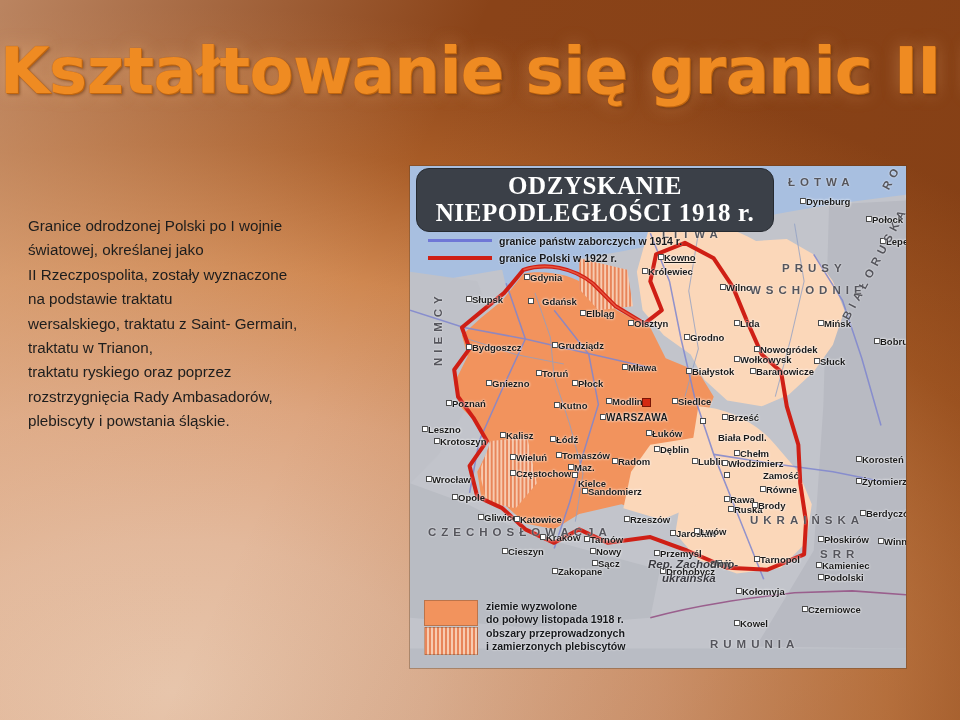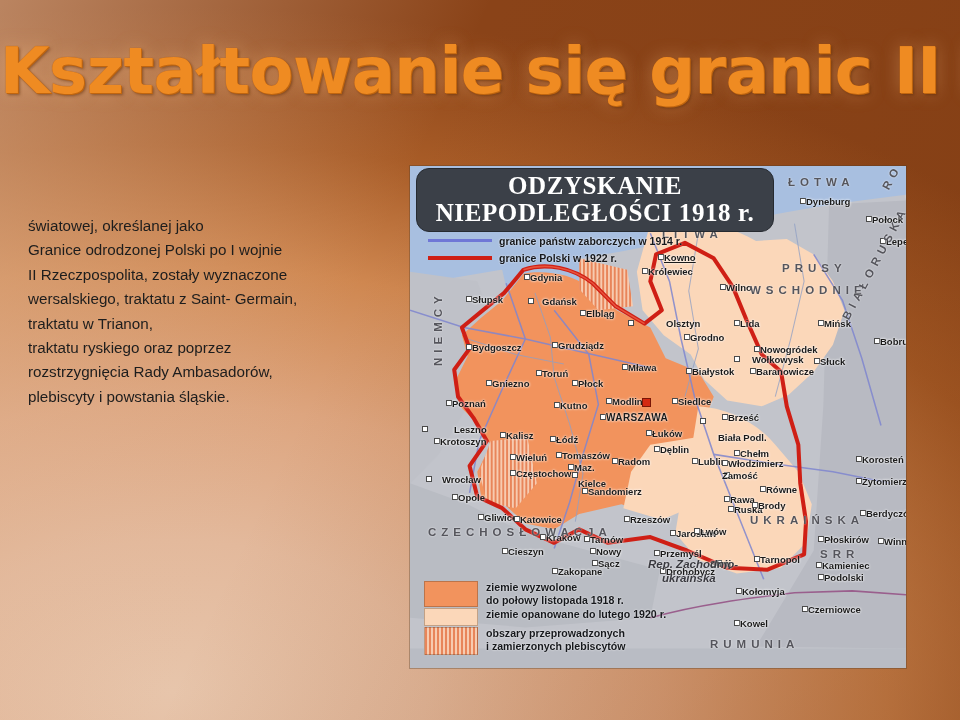--- a/index.html
+++ b/index.html
@@ -94,23 +94,24 @@
   .rot-diag{transform:rotate(-62deg);transform-origin:left top;}
 </style>
 </head>
 <body>
 
 <div id="slide">
 
   <div id="title">Kształtowanie się granic II RP</div>
 
   <div id="bodytext">
+    <div>Granice odrodzonej Polski po I wojnie</div>
     <div>światowej, określanej jako</div>
-    <div>Granice odrodzonej Polski po I wojnie</div>
     <div>II Rzeczpospolita,  zostały wyznaczone</div>
+    <div>na podstawie traktatu</div>
     <div>wersalskiego, traktatu z Saint- Germain,</div>
     <div>traktatu w Trianon,</div>
     <div>traktatu ryskiego oraz poprzez</div>
     <div>rozstrzygnięcia Rady Ambasadorów,</div>
     <div> plebiscyty i powstania śląskie.</div>
   </div>
 
   <div id="map">
 
     <svg class="layer" viewBox="0 0 516 502" preserveAspectRatio="none">
@@ -193,24 +194,20 @@
       </div>
     </div>
 
     <div id="legend-bot">
       <div class="row">
         <span class="sw sw1"></span>
         <span class="txt">
           <span>ziemie wyzwolone</span><br>
           <span>do połowy listopada 1918 r.</span>
         </span>
-      </div>
-      <div class="row">
-        <span class="sw sw2"></span>
-        <span class="txt">ziemie opanowane do lutego 1920 r.</span>
       </div>
       <div class="row">
         <span class="sw sw3"></span>
         <span class="txt">
           <span>obszary przeprowadzonych</span><br>
           <span>i zamierzonych plebiscytów</span>
         </span>
       </div>
     </div>
 
@@ -219,21 +216,21 @@
         <span class="mlabel city" style="left: 120px; top: 106px;">Gdynia</span>
         <span class="dot" style="left: 56px; top: 130px;"></span>
         <span class="mlabel city" style="left: 62px; top: 128px;">Słupsk</span>
         <span class="dot" style="left: 118px; top: 132px;"></span>
         <span class="mlabel city" style="left: 124px; top: 130px; padding-left: 8px;">Gdańsk</span>
         <span class="dot" style="left: 170px; top: 144px;"></span>
         <span class="mlabel city" style="left: 176px; top: 142px;">Elbląg</span>
         <span class="dot" style="left: 232px; top: 102px;"></span>
         <span class="mlabel city" style="left: 238px; top: 100px;">Królewiec</span>
         <span class="dot" style="left: 218px; top: 154px;"></span>
-        <span class="mlabel city" style="left: 224px; top: 152px; padding-left: 32px;">Olsztyn</span>
+        <span class="mlabel city" style="left: 224px; top: 152px;">Olsztyn</span>
         <span class="dot" style="left: 56px; top: 178px;"></span>
         <span class="mlabel city" style="left: 62px; top: 176px;">Bydgoszcz</span>
         <span class="dot" style="left: 142px; top: 176px;"></span>
         <span class="mlabel city" style="left: 148px; top: 174px;">Grudziądz</span>
         <span class="dot" style="left: 126px; top: 204px;"></span>
         <span class="mlabel city" style="left: 132px; top: 202px;">Toruń</span>
         <span class="dot" style="left: 212px; top: 198px;"></span>
         <span class="mlabel city" style="left: 218px; top: 196px;">Mława</span>
         <span class="dot" style="left: 76px; top: 214px;"></span>
         <span class="mlabel city" style="left: 82px; top: 212px;">Gniezno</span>
@@ -243,33 +240,33 @@
         <span class="mlabel city" style="left: 42px; top: 232px;">Poznań</span>
         <span class="dot" style="left: 144px; top: 236px;"></span>
         <span class="mlabel city" style="left: 150px; top: 234px;">Kutno</span>
         <span class="dot" style="left: 196px; top: 232px;"></span>
         <span class="mlabel city" style="left: 202px; top: 230px;">Modlin</span>
         <span class="dot" style="left: 190px; top: 248px;"></span>
         <span class="mlabel citybig" style="left: 196px; top: 246px;">WARSZAWA</span>
         <span class="dot" style="left: 262px; top: 232px;"></span>
         <span class="mlabel city" style="left: 268px; top: 230px;">Siedlce</span>
         <span class="dot" style="left: 12px; top: 260px;"></span>
-        <span class="mlabel city" style="left: 12px; top: 258px; padding-left: 32px;">Leszno</span>
+        <span class="mlabel city" style="left: 18px; top: 258px;">Leszno</span>
         <span class="dot" style="left: 24px; top: 272px;"></span>
         <span class="mlabel city" style="left: 30px; top: 270px;">Krotoszyn</span>
         <span class="dot" style="left: 90px; top: 266px;"></span>
         <span class="mlabel city" style="left: 96px; top: 264px;">Kalisz</span>
         <span class="dot" style="left: 140px; top: 270px;"></span>
         <span class="mlabel city" style="left: 146px; top: 268px;">Łódź</span>
         <span class="dot" style="left: 236px; top: 264px;"></span>
         <span class="mlabel city" style="left: 242px; top: 262px;">Łuków</span>
         <span class="dot" style="left: 290px; top: 252px;"></span>
         <span class="mlabel city" style="left: 308px; top: 250px; margin-top: 16px;">Biała Podl.</span>
         <span class="dot" style="left: 16px; top: 310px;"></span>
-        <span class="mlabel city" style="left: 22px; top: 308px; padding-left: 10px;">Wrocław</span>
+        <span class="mlabel city" style="left: 22px; top: 308px;">Wrocław</span>
         <span class="dot" style="left: 100px; top: 288px;"></span>
         <span class="mlabel city" style="left: 106px; top: 286px;">Wieluń</span>
         <span class="dot" style="left: 146px; top: 286px;"></span>
         <span class="mlabel city" style="left: 152px; top: 284px;">Tomaszów</span>
         <span class="dot" style="left: 158px; top: 298px;"></span>
         <span class="mlabel city" style="left: 164px; top: 296px;">Maz.</span>
         <span class="dot" style="left: 202px; top: 292px;"></span>
         <span class="mlabel city" style="left: 208px; top: 290px;">Radom</span>
         <span class="dot" style="left: 244px; top: 280px;"></span>
         <span class="mlabel city" style="left: 250px; top: 278px;">Dęblin</span>
@@ -277,21 +274,21 @@
         <span class="mlabel city" style="left: 288px; top: 290px;">Lublin</span>
         <span class="dot" style="left: 324px; top: 284px;"></span>
         <span class="mlabel city" style="left: 330px; top: 282px;">Chełm</span>
         <span class="dot" style="left: 42px; top: 328px;"></span>
         <span class="mlabel city" style="left: 48px; top: 326px;">Opole</span>
         <span class="dot" style="left: 100px; top: 304px;"></span>
         <span class="mlabel city" style="left: 106px; top: 302px;">Częstochowa</span>
         <span class="dot" style="left: 162px; top: 306px;"></span>
         <span class="mlabel city" style="left: 168px; top: 312px;">Kielce</span>
         <span class="dot" style="left: 314px; top: 306px;"></span>
-        <span class="mlabel city" style="left: 312px; top: 304px;">Zamość</span>
+        <span class="mlabel city" style="left: 320px; top: 304px; padding-left: 33px;">Zamość</span>
         <span class="dot" style="left: 172px; top: 322px;"></span>
         <span class="mlabel city" style="left: 178px; top: 320px;">Sandomierz</span>
         <span class="dot" style="left: 68px; top: 348px;"></span>
         <span class="mlabel city" style="left: 74px; top: 346px;">Gliwice</span>
         <span class="dot" style="left: 104px; top: 350px;"></span>
         <span class="mlabel city" style="left: 110px; top: 348px;">Katowice</span>
         <span class="dot" style="left: 314px; top: 330px;"></span>
         <span class="mlabel city" style="left: 320px; top: 328px;">Rawa</span>
         <span class="dot" style="left: 318px; top: 340px;"></span>
         <span class="mlabel city" style="left: 324px; top: 338px;">Ruska</span>
@@ -345,21 +342,21 @@
         <span class="mlabel city" style="left: 456px; top: 342px;">Berdyczów</span>
         <span class="dot" style="left: 446px; top: 312px;"></span>
         <span class="mlabel city" style="left: 452px; top: 310px;">Żytomierz</span>
         <span class="dot" style="left: 446px; top: 290px;"></span>
         <span class="mlabel city" style="left: 452px; top: 288px;">Korosteń</span>
         <span class="dot" style="left: 312px; top: 248px;"></span>
         <span class="mlabel city" style="left: 318px; top: 246px;">Brześć</span>
         <span class="dot" style="left: 276px; top: 202px;"></span>
         <span class="mlabel city" style="left: 282px; top: 200px;">Białystok</span>
         <span class="dot" style="left: 324px; top: 190px;"></span>
-        <span class="mlabel city" style="left: 330px; top: 188px; margin-left: 12px;">Wołkowysk</span>
+        <span class="mlabel city" style="left: 330px; top: 188px;">Wołkowysk</span>
         <span class="dot" style="left: 274px; top: 168px;"></span>
         <span class="mlabel city" style="left: 280px; top: 166px;">Grodno</span>
         <span class="dot" style="left: 340px; top: 202px;"></span>
         <span class="mlabel city" style="left: 346px; top: 200px;">Baranowicze</span>
         <span class="dot" style="left: 344px; top: 180px;"></span>
         <span class="mlabel city" style="left: 350px; top: 178px;">Nowogródek</span>
         <span class="dot" style="left: 324px; top: 154px;"></span>
         <span class="mlabel city" style="left: 330px; top: 152px;">Lida</span>
         <span class="dot" style="left: 404px; top: 192px;"></span>
         <span class="mlabel city" style="left: 410px; top: 190px;">Słuck</span>

